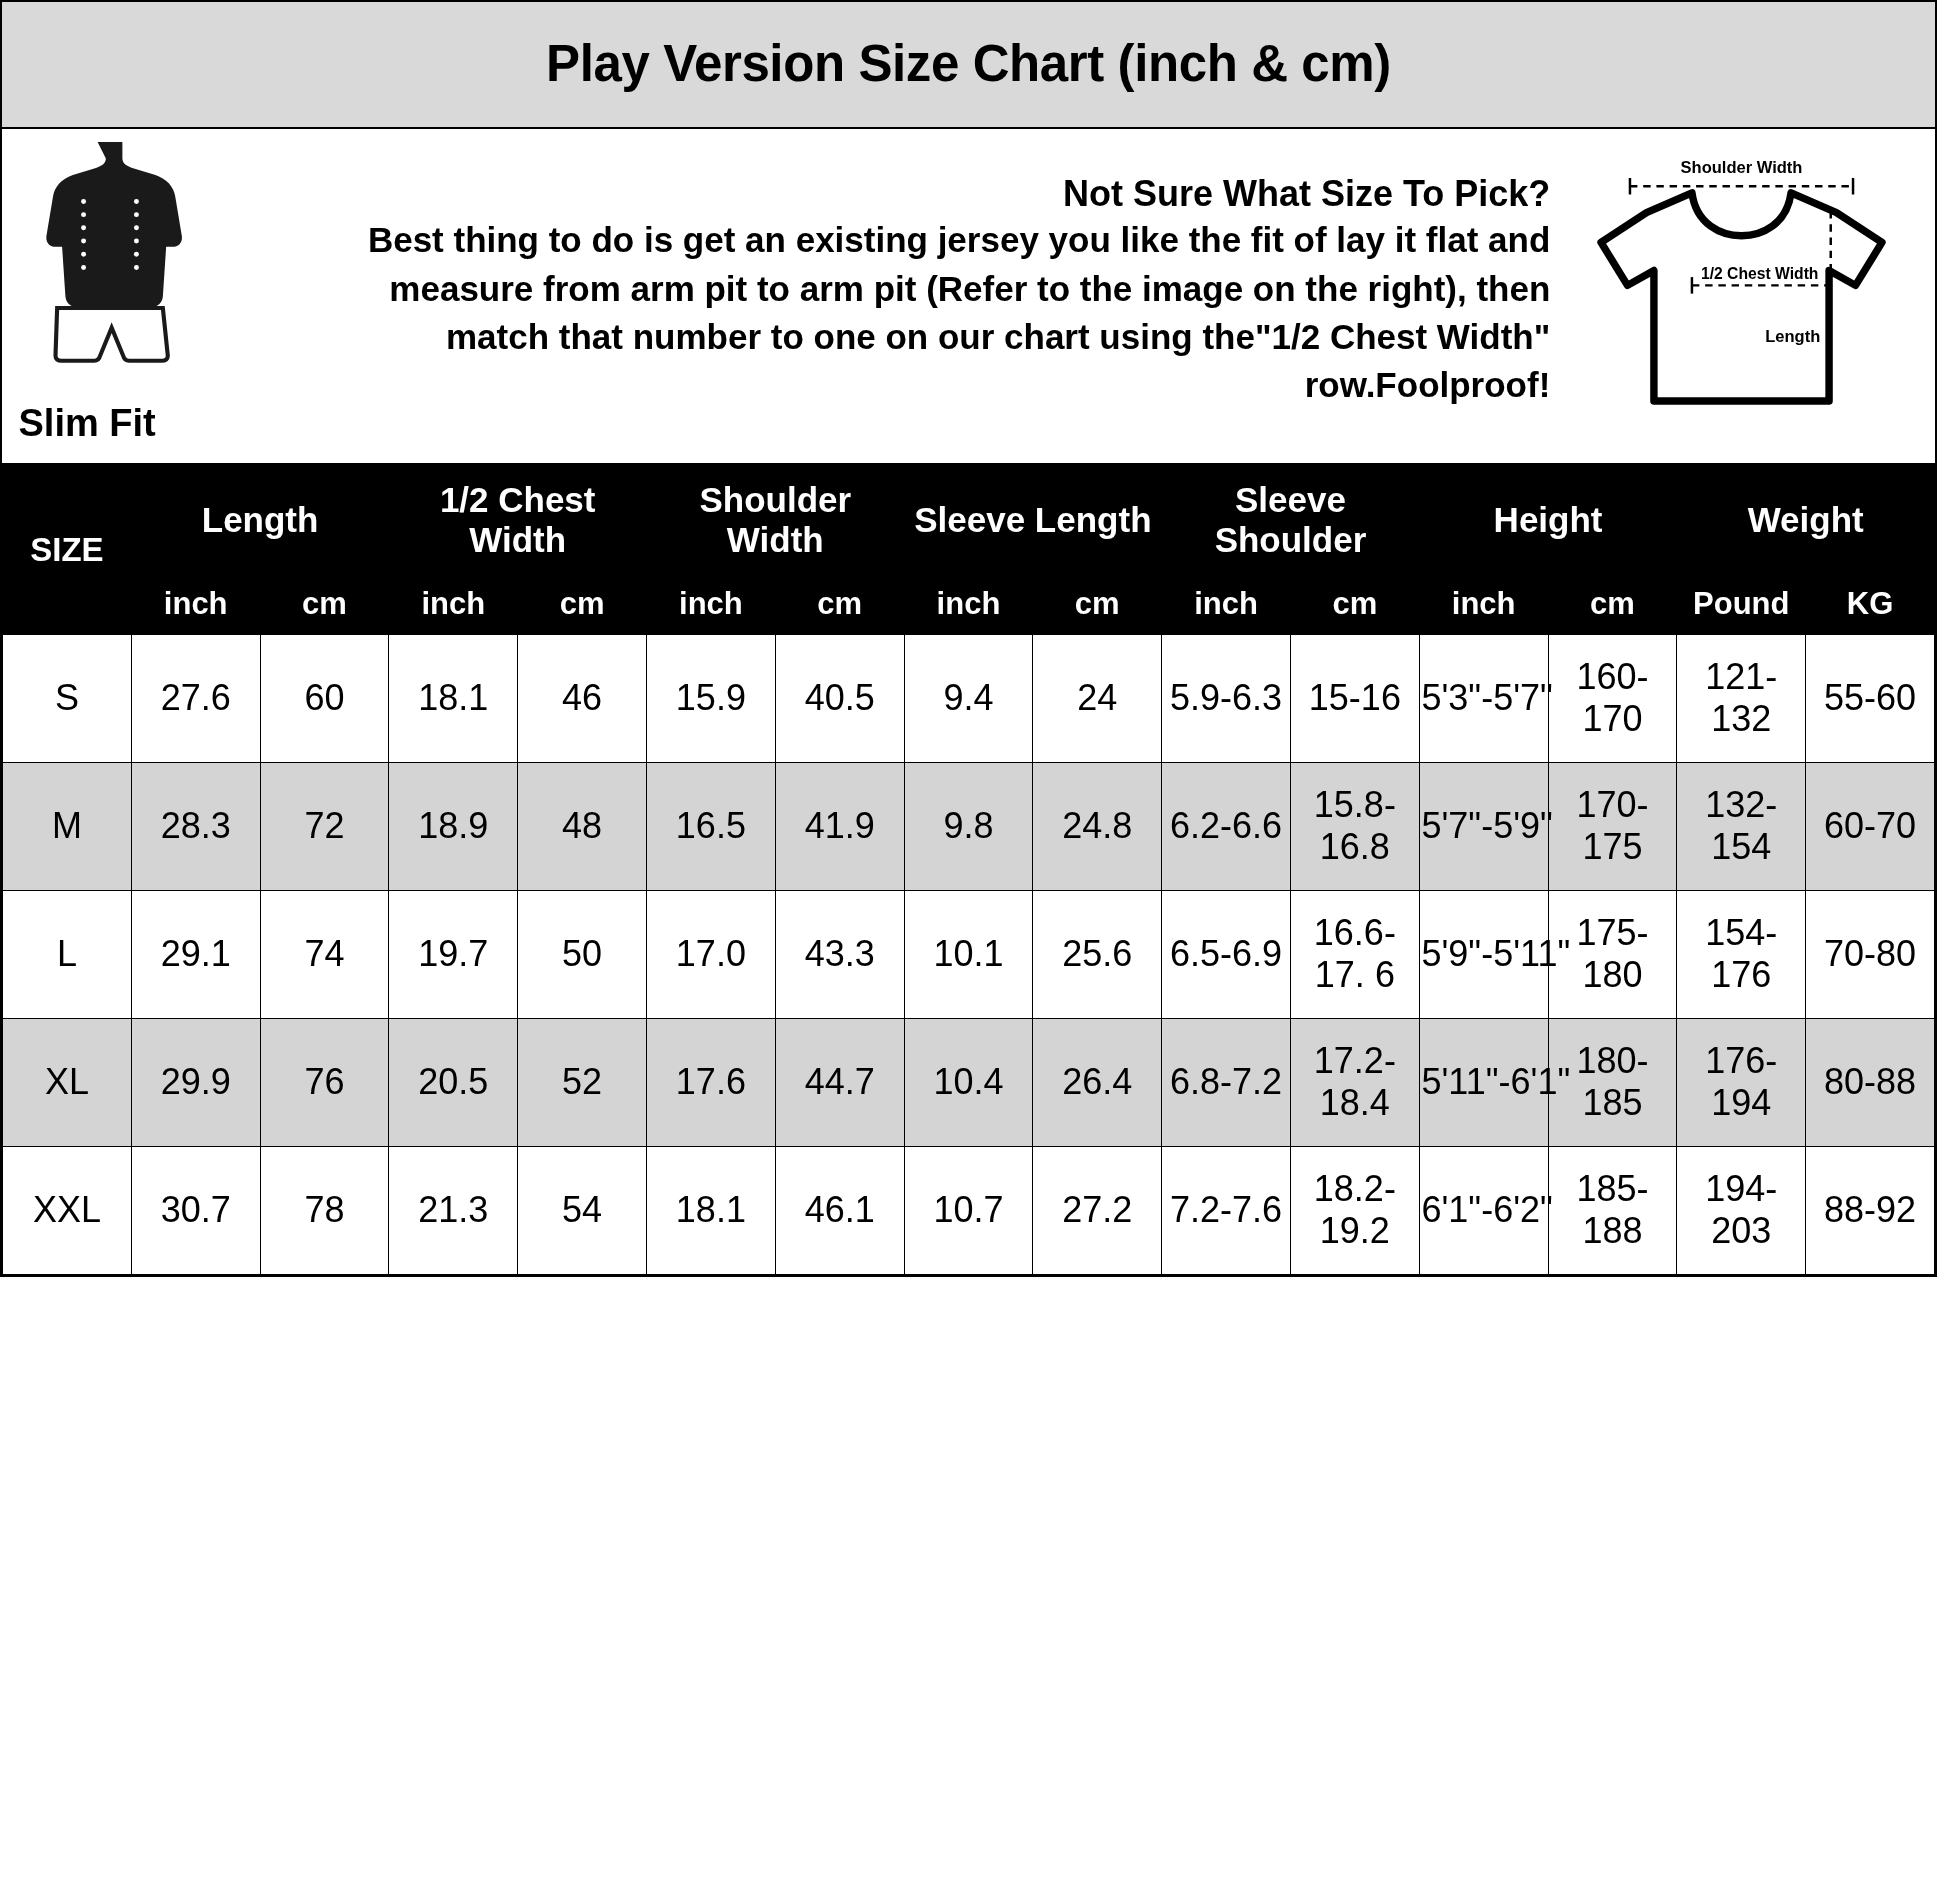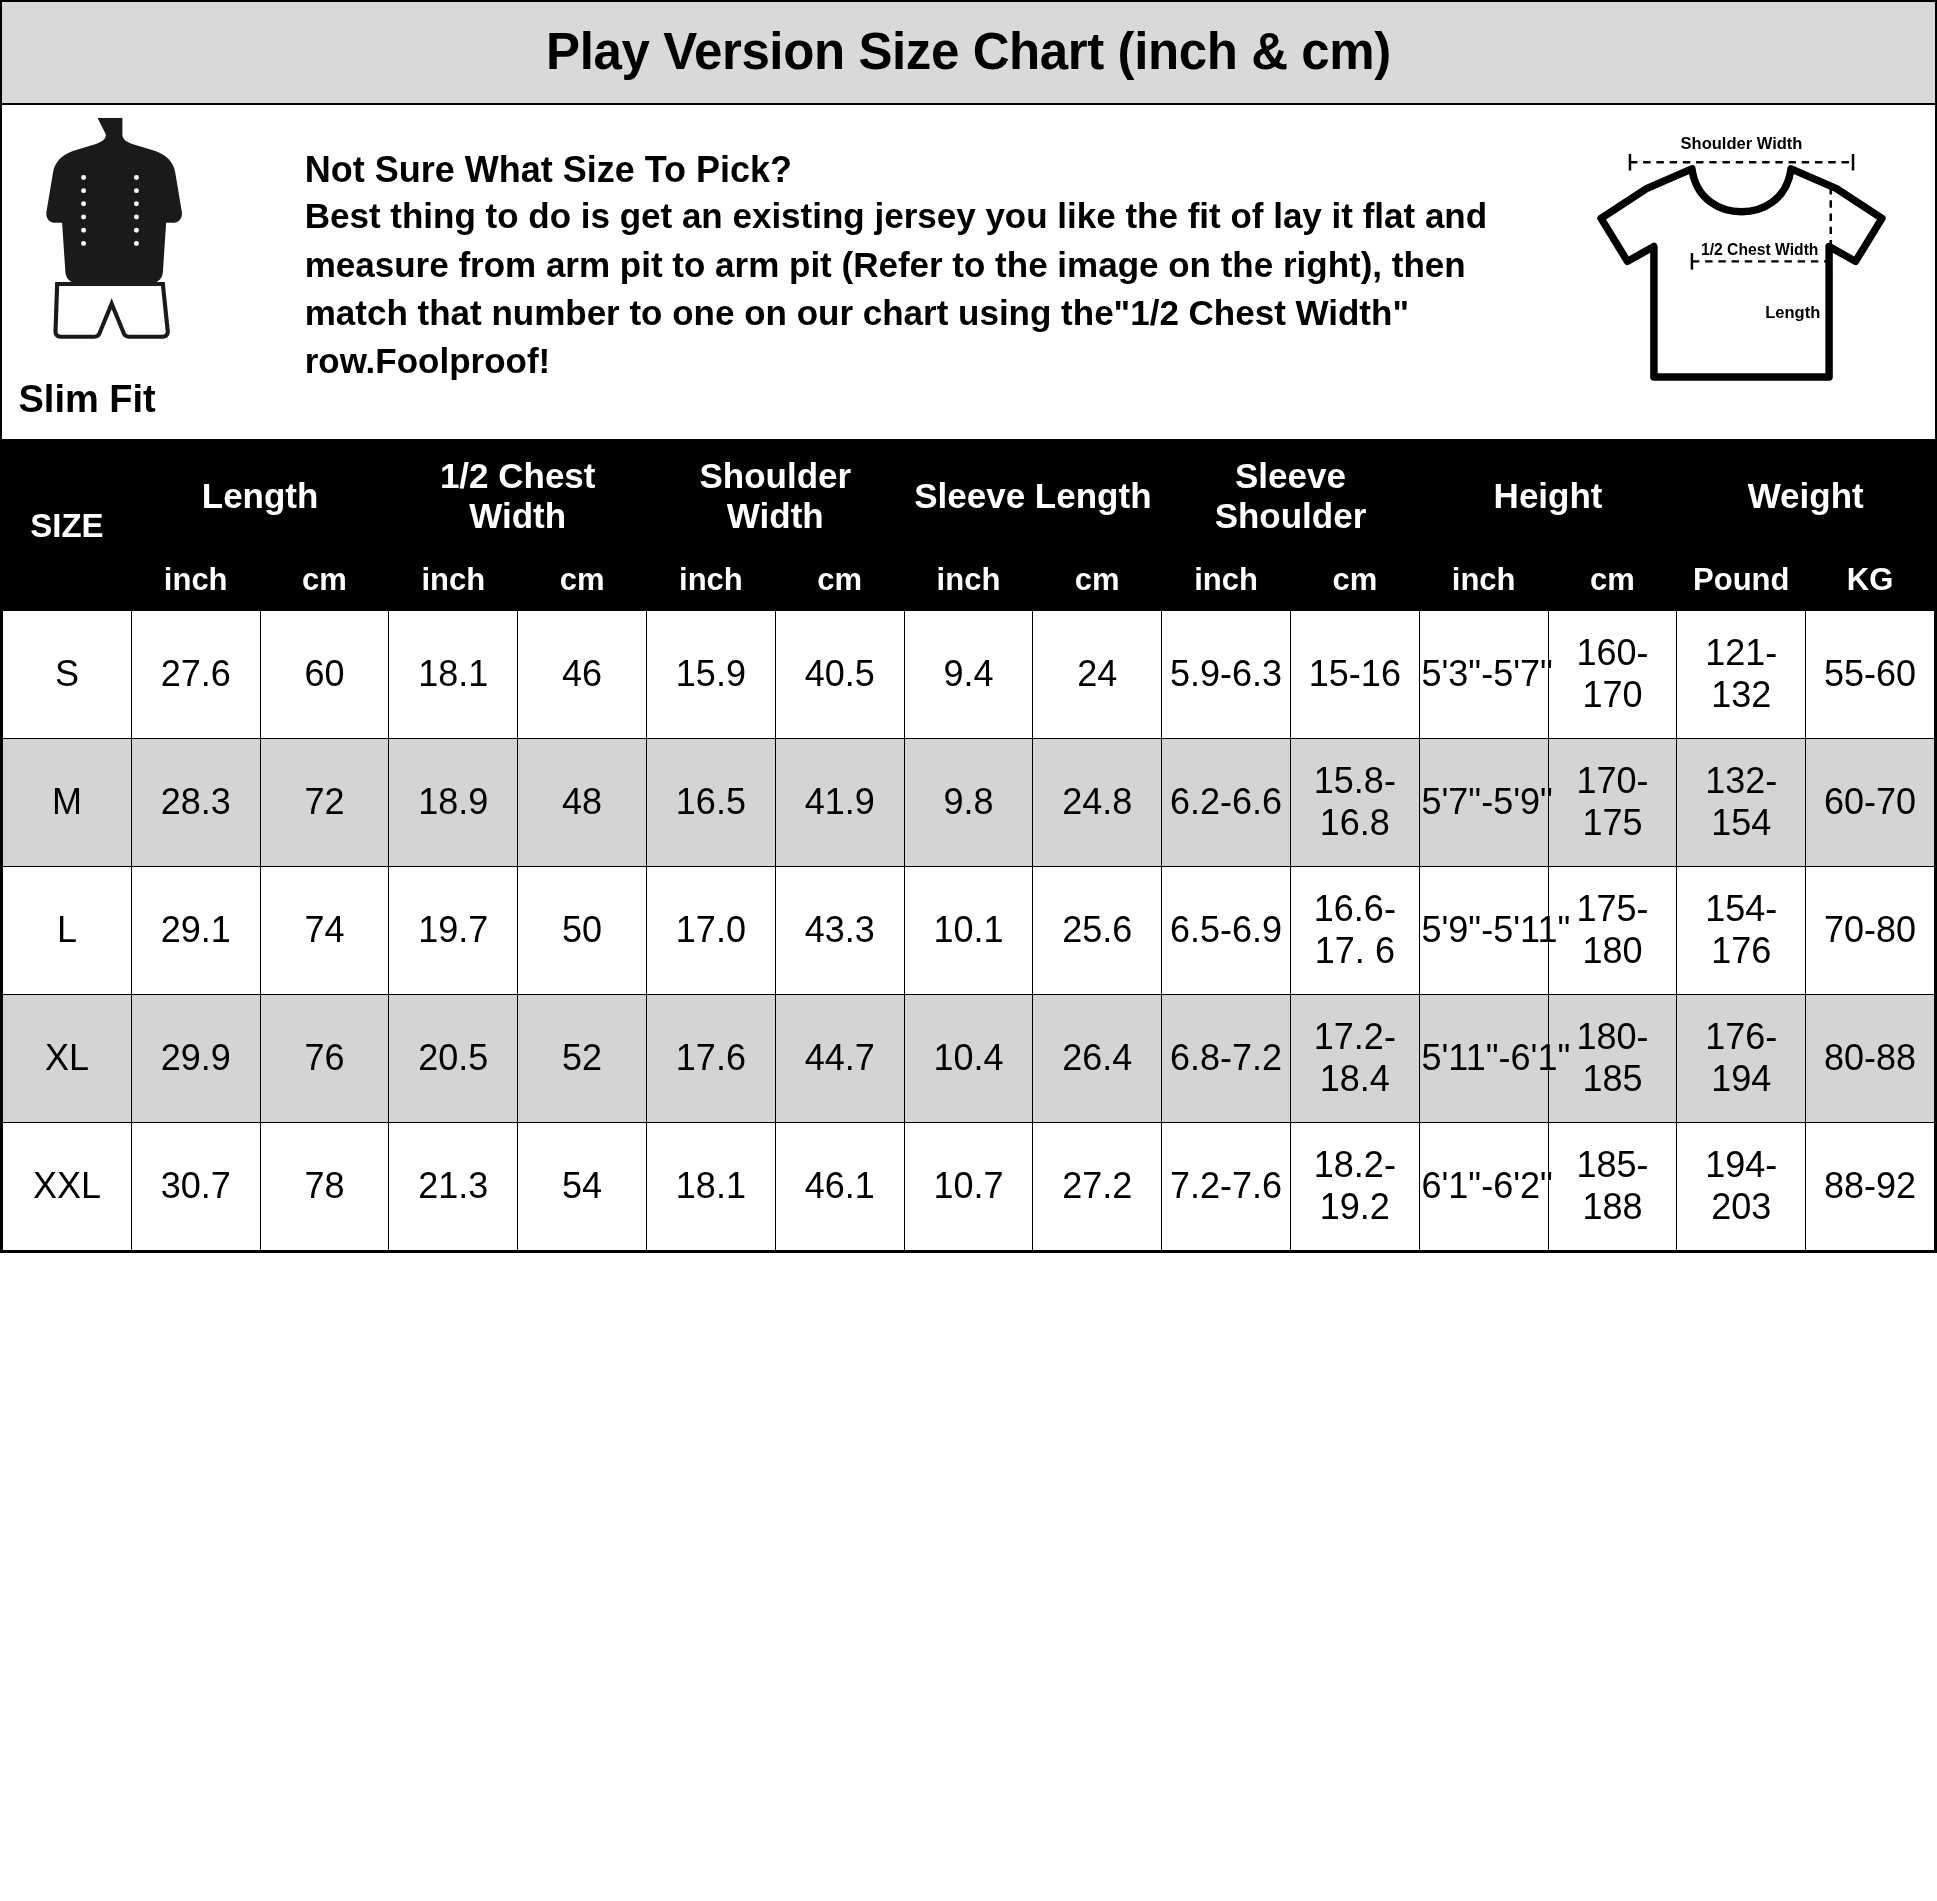--- a/index.html
+++ b/index.html
@@ -18,21 +18,21 @@
     background: #fff;
   }
   
   .chart-header {
     background: #d9d9d9;
     border-bottom: 2.5px solid #000;
     text-align: center;
     padding: 20px 8.3px 21.5px 8.3px;
   }
   .chart-header h1 {
-    margin: 0;
+    margin: 12px;
     font-size: 51px;
     font-weight: bold;
     letter-spacing: -0.4px;
   }
   
   .notice {
     color: #ee1111;
     font-weight: bold;
     font-size: 37px;
     line-height: 1.42;
@@ -51,21 +51,21 @@
     flex: 0 0 273px;
     text-align: left;
   }
   .fit-label {
     font-size: 38px;
     font-weight: bold;
     margin-top: 6.6px;
   }
   .advice-col {
     flex: 1 1 auto;
-    text-align: left;
+    text-align: right;
     padding: 0 13.2px;
   }
   .advice-title {
     font-size: 36px;
     font-weight: bold;
     margin-bottom: 1.7px;
   }
   .advice-body {
     font-size: 35px;
     font-weight: bold;

